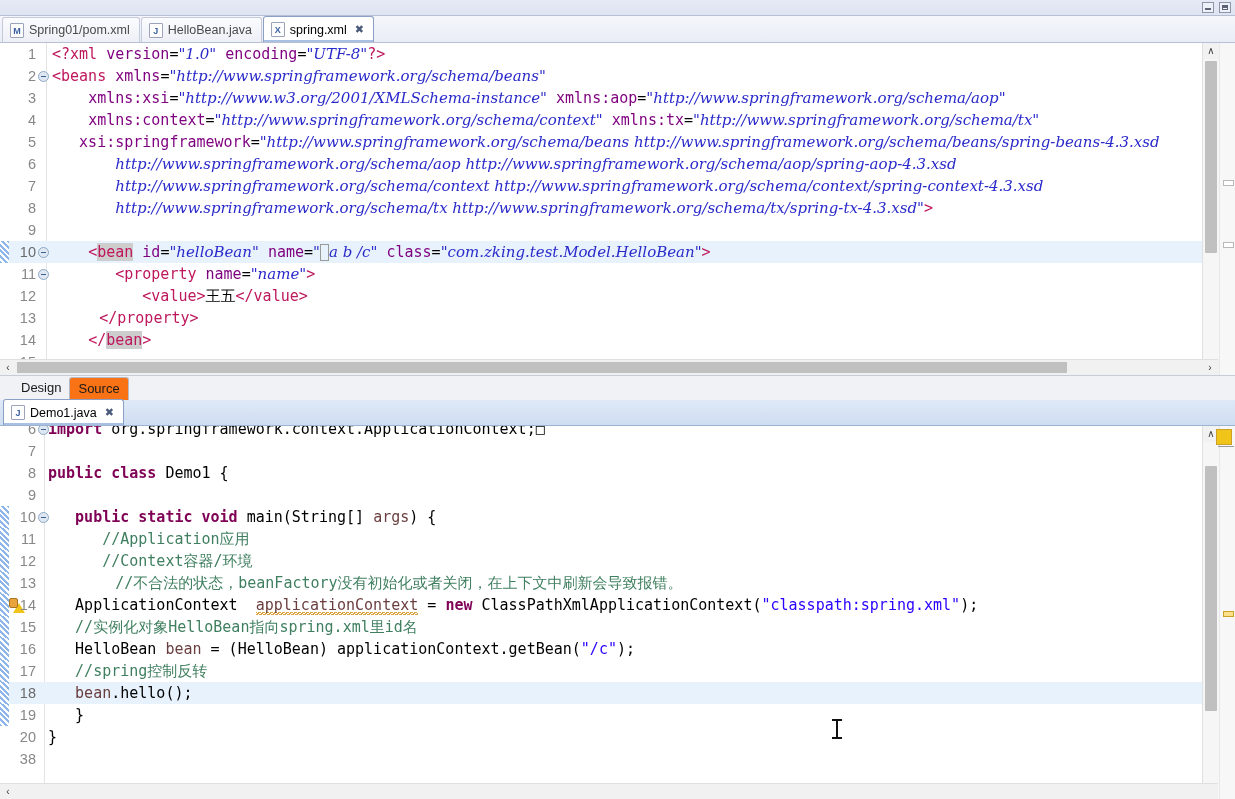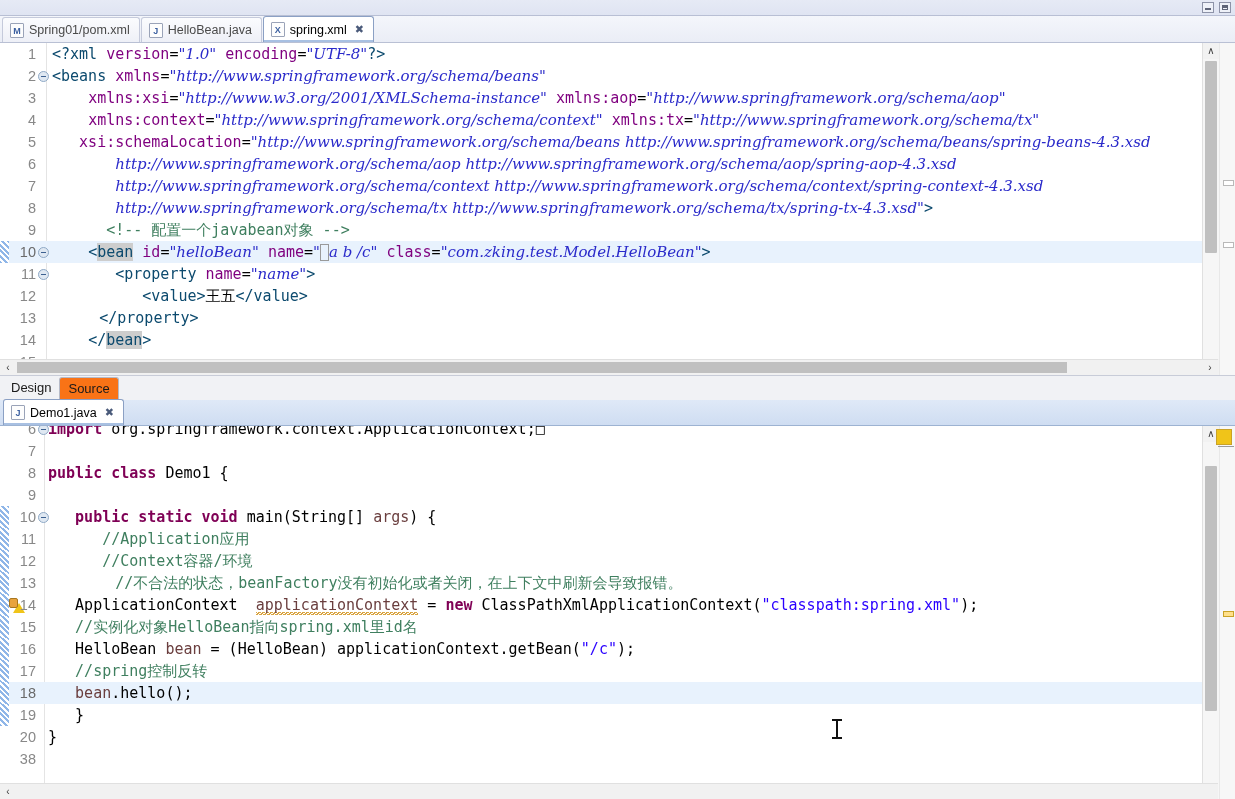--- a/index.html
+++ b/index.html
@@ -151,21 +151,21 @@
     position: absolute; left: 0; top: 0; width: 9px; height: 22px;
     background-image:
       repeating-linear-gradient(45deg, #8fb6e8 0 2px, #ffffff 2px 4px);
   }
   .line .warnmark {
     position: absolute; left: 9px; top: 3px;
     width: 16px; height: 16px;
   }
 
   
-  .t-tag   { color: #0c4a6e; }
+  .t-tag   { color: #be185d; }
   .t-attr  { color: #7f007f; }
   .t-str   { color: #2a2aca; font-style: italic; font-family: "DejaVu Serif", serif; }
   .t-cmt   { color: #3f7f5f; }
   .t-plain { color: #000000; }
   .t-kw    { color: #7f0055; font-weight: bold; }
   .t-jcmt  { color: #3f7f5f; }
   .t-jstr  { color: #2a00ff; }
   .t-local { color: #6a3e3e; }
   .t-param { color: #6a3e3e; }
   .sel-box { background: #cdcdcd; }
@@ -237,21 +237,21 @@
     background: #9a9a9a;
   }
 
   
   .ds-tabs {
     position: absolute; left: 0; bottom: 0; width: 1235px; height: 25px;
     background: #f1f2f5;
     border-top: 1px solid #c8ccd8;
     box-sizing: border-box;
     display: flex; align-items: center;
-    padding-left: 3px;
+    padding-left: 13px;
   }
   .ds-tab {
     font-size: 13px; color: #1a1a1a;
     padding: 3px 8px 4px 8px;
     cursor: default;
   }
   .ds-tab.active {
     background: #f97316;
     border: 1px solid #b5bac8;
     border-bottom-color: #ffffff;
@@ -362,25 +362,25 @@
         </div>
       </div>
 
     <div class="codepane xml-code">
       <div class="gutter-sep" style="left:46px"></div>
       <div class="lines" id="xml-lines">
           <div class="line"><span class="ln">1</span><span class="code" style="left: 52px;"><span class="t-tag">&lt;?xml</span><span class="t-plain"> </span><span class="t-attr">version</span><span class="t-plain">=</span><span class="t-str">"1.0"</span><span class="t-plain"> </span><span class="t-attr">encoding</span><span class="t-plain">=</span><span class="t-str">"UTF-8"</span><span class="t-tag">?&gt;</span></span></div>
           <div class="line"><span class="ln">2</span><span class="fold"></span><span class="code" style="left: 52px;"><span class="t-tag">&lt;beans</span><span class="t-plain"> </span><span class="t-attr">xmlns</span><span class="t-plain">=</span><span class="t-str">"http://www.springframework.org/schema/beans"</span></span></div>
           <div class="line"><span class="ln">3</span><span class="code" style="left: 52px;"><span class="t-plain">    </span><span class="t-attr">xmlns:xsi</span><span class="t-plain">=</span><span class="t-str">"http://www.w3.org/2001/XMLSchema-instance"</span><span class="t-plain"> </span><span class="t-attr">xmlns:aop</span><span class="t-plain">=</span><span class="t-str">"http://www.springframework.org/schema/aop"</span></span></div>
           <div class="line"><span class="ln">4</span><span class="code" style="left: 52px;"><span class="t-plain">    </span><span class="t-attr">xmlns:context</span><span class="t-plain">=</span><span class="t-str">"http://www.springframework.org/schema/context"</span><span class="t-plain"> </span><span class="t-attr">xmlns:tx</span><span class="t-plain">=</span><span class="t-str">"http://www.springframework.org/schema/tx"</span></span></div>
-          <div class="line"><span class="ln">5</span><span class="code" style="left: 52px;"><span class="t-plain">   </span><span class="t-attr">xsi:schemaLocation</span><span class="t-plain">=</span><span class="t-str">"http://www.springframework.org/schema/beans http://www.springframework.org/schema/beans/spring-beans-4.3.xsd</span></span></div>
+          <div class="line"><span class="ln">5</span><span class="code" style="left: 52px;"><span class="t-plain">   </span><span class="t-attr">xsi:springframework</span><span class="t-plain">=</span><span class="t-str">"http://www.springframework.org/schema/beans http://www.springframework.org/schema/beans/spring-beans-4.3.xsd</span></span></div>
           <div class="line"><span class="ln">6</span><span class="code" style="left: 52px;"><span class="t-plain">       </span><span class="t-str">http://www.springframework.org/schema/aop http://www.springframework.org/schema/aop/spring-aop-4.3.xsd</span></span></div>
           <div class="line"><span class="ln">7</span><span class="code" style="left: 52px;"><span class="t-plain">       </span><span class="t-str">http://www.springframework.org/schema/context http://www.springframework.org/schema/context/spring-context-4.3.xsd</span></span></div>
           <div class="line"><span class="ln">8</span><span class="code" style="left: 52px;"><span class="t-plain">       </span><span class="t-str">http://www.springframework.org/schema/tx http://www.springframework.org/schema/tx/spring-tx-4.3.xsd"</span><span class="t-tag">&gt;</span></span></div>
-          <div class="line"><span class="ln">9</span><span class="code" style="left: 52px;"><span class="t-plain">      </span><span class="t-cmt">&lt;!-- 配置一个javabean对象 --&gt;</span></span></div>
+          <div class="line"><span class="ln">9</span><span class="code" style="left: 52px;"><span class="t-plain">      </span></span></div>
           <div class="line current"><div class="chg"></div><span class="ln">10</span><span class="fold"></span><span class="code" style="left: 52px;"><span class="t-plain">    </span><span class="t-tag">&lt;</span><span class="t-tag sel-box">bean</span><span class="t-plain"> </span><span class="t-attr">id</span><span class="t-plain">=</span><span class="t-str">"helloBean"</span><span class="t-plain"> </span><span class="t-attr">name</span><span class="t-plain">=</span><span class="t-str">"</span><span class="caretbox"></span><span class="t-str">a b /c"</span><span class="t-plain"> </span><span class="t-attr">class</span><span class="t-plain">=</span><span class="t-str">"com.zking.test.Model.HelloBean"</span><span class="t-tag">&gt;</span></span></div>
           <div class="line"><span class="ln">11</span><span class="fold"></span><span class="code" style="left: 52px;"><span class="t-plain">       </span><span class="t-tag">&lt;property</span><span class="t-plain"> </span><span class="t-attr">name</span><span class="t-plain">=</span><span class="t-str">"name"</span><span class="t-tag">&gt;</span></span></div>
           <div class="line"><span class="ln">12</span><span class="code" style="left: 52px;"><span class="t-plain">          </span><span class="t-tag">&lt;value&gt;</span><span class="t-plain">王五</span><span class="t-tag">&lt;/value&gt;</span></span></div>
           <div class="line"><span class="ln">13</span><span class="code" style="left: 36px;"><span class="t-plain">       </span><span class="t-tag">&lt;/property&gt;</span></span></div>
           <div class="line"><span class="ln">14</span><span class="code" style="left: 52px;"><span class="t-plain">    </span><span class="t-tag">&lt;/</span><span class="t-tag sel-box">bean</span><span class="t-tag">&gt;</span></span></div>
           <div class="line"><span class="ln">15</span><span class="code" style="left: 52px;"></span></div>
         </div>
 
       <div class="vscroll" style="right:16px">
         <div class="arrow up">∧</div>

